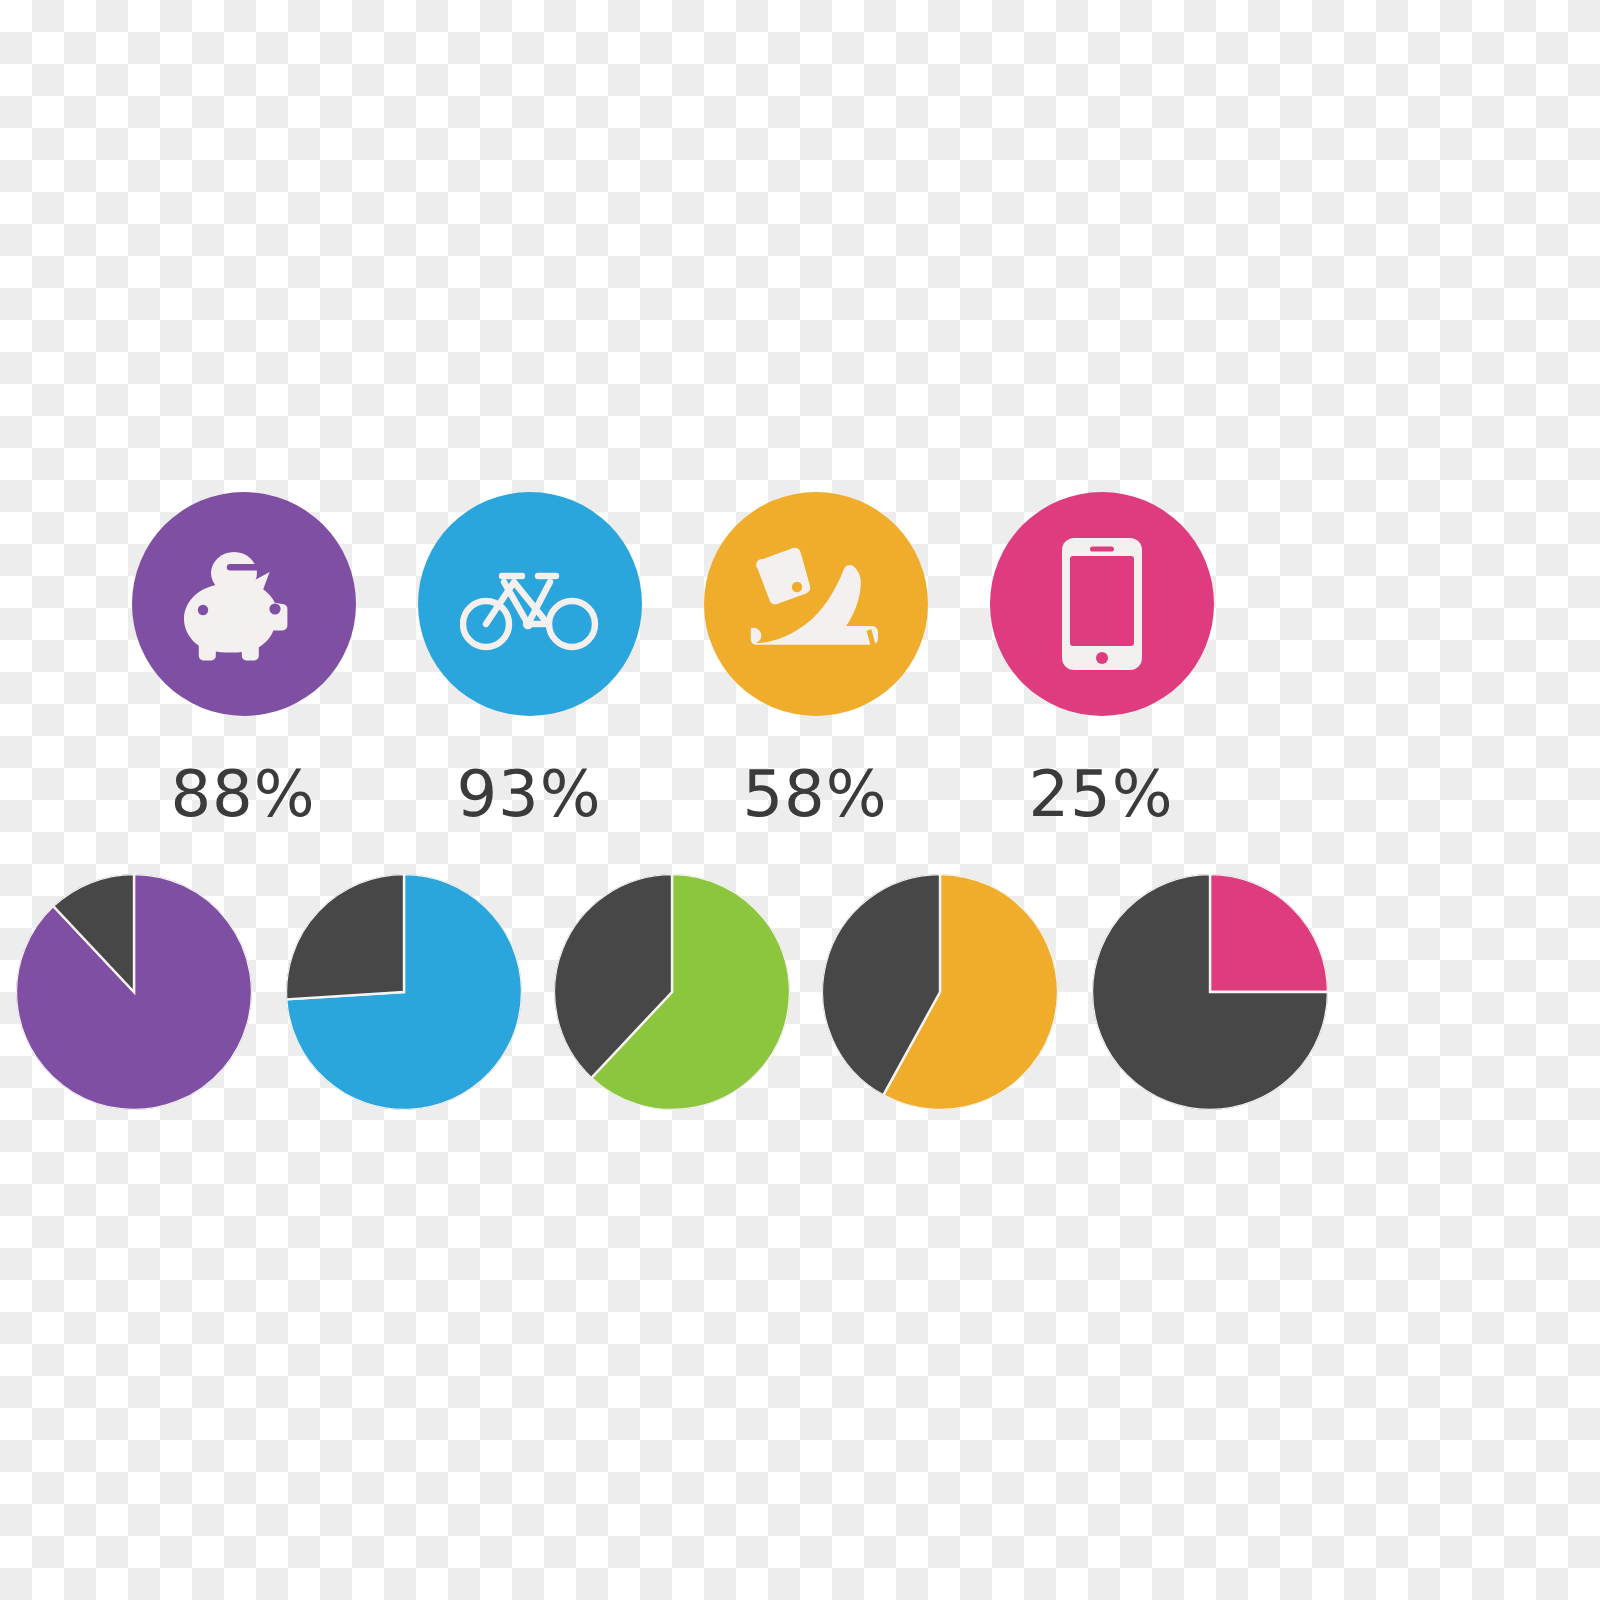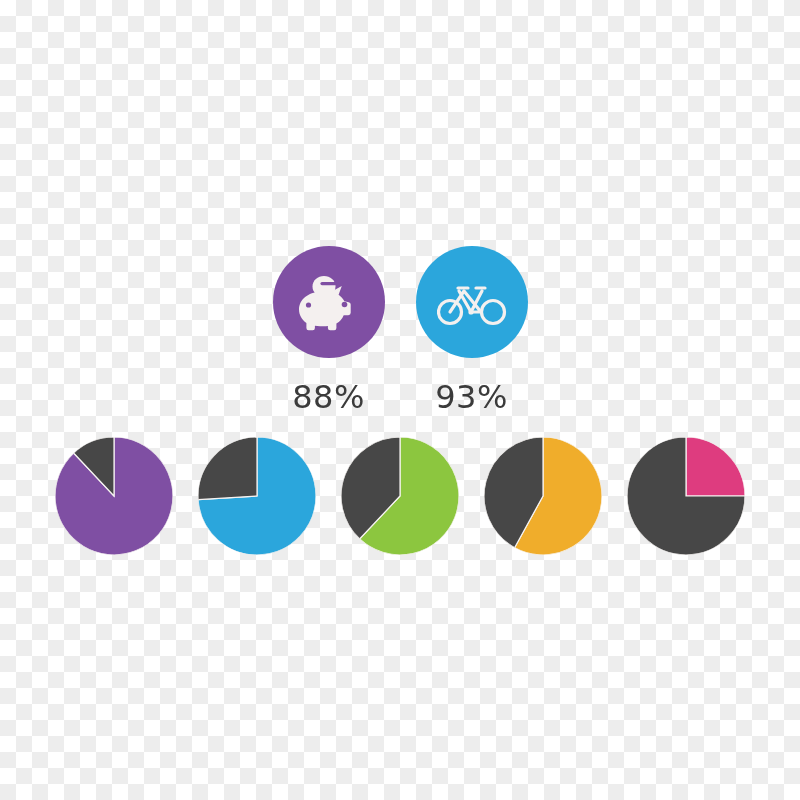--- a/index.html
+++ b/index.html
@@ -22,21 +22,21 @@
 
   #infographic {
     position: relative;
     width: 800px;
     height: 800px;
   }
 
   .row {
     position: absolute;
     left: 0;
-    width: 800px;
+    width: 672px;
     display: flex;
     justify-content: center;
     align-items: flex-end;
   }
 
   
   #icon-row { top: 246px; }
 
   .item-col {
     width: 143px;
@@ -110,21 +110,49 @@
             <path d="M39 10 h9"></path>
             <path d="M21 10 h10"></path>
             <circle cx="34" cy="34" r="2.6" fill="#f4f0ef" stroke="none"></circle>
           </svg>
         </span>
       </div>
       <div class="pct-label">93%</div>
     </div>
 
 
-
+    <div class="item-col">
+      <div class="icon-circle" style="background:#f0ad2b">
+        <span>
+          <svg width="72" height="62" viewBox="0 0 72 62" fill="#f4f0ef">
+
+            <path d="M9.5 8.5 L24.5 3 a3 3 0 0 1 3.8 2.1 L33 22 a3 3 0 0 1-2 3.7 L16.5 31 a3 3 0 0 1-3.6-1.6 L6.8 13.4 a3 3 0 0 1 2.7-4.9z"></path>
+            <circle cx="26.5" cy="22.5" r="2.6" fill="#f0ad2b"></circle>
+
+            <path d="M6 50.5 C14 50.5 23 47 31 41 C39 35 45.5 25 50 13.5 c.8-2 3.3-2.6 4.9-1.2 2.2 1.9 3.4 4.6 3.5 7.6 .1 6.9-2.6 15.5-7.3 22.1 H64 a3 3 0 0 1 3 3 v3.4 a3 3 0 0 1-3 3 H6 a2.6 2.6 0 0 1-2.6-2.6 v-5.7 A2.3 2.3 0 0 1 6 50.5z"></path>
+            <path d="M62.5 44 L64.5 51.5" stroke="#f0ad2b" stroke-width="2.5" fill="none"></path>
+          </svg>
+        </span>
+      </div>
+      <div class="pct-label">58%</div>
+    </div>
+
+    <div class="item-col">
+      <div class="icon-circle" style="background:#de3c7f">
+        <span>
+          <svg width="42" height="68" viewBox="0 0 42 68" fill="#f4f0ef">
+            <rect x="1" y="1" width="40" height="66" rx="6"></rect>
+            <rect x="5" y="10" width="32" height="45" rx="1.5" fill="#de3c7f"></rect>
+            <rect x="15" y="5.2" width="12" height="2.6" rx="1.3" fill="#de3c7f"></rect>
+            <circle cx="21" cy="61" r="3" fill="#de3c7f"></circle>
+          </svg>
+        </span>
+      </div>
+      <div class="pct-label">25%</div>
+    </div>
 
   </div>
 
   <div class="row" id="pie-row">
 
     <div class="item-col">
       <div class="pie">
           <svg width="118" height="118" viewBox="0 0 118 118">
             <path d="M 59 59 L 59.00 0.00 A 59 59 0 1 1 18.61 15.99 Z" fill="#7f4fa3" stroke="#f7f4f2" stroke-width="1.2"></path>
             <path d="M 59 59 L 18.61 15.99 A 59 59 0 0 1 59.00 0.00 Z" fill="#474747" stroke="#f7f4f2" stroke-width="1.2"></path>

